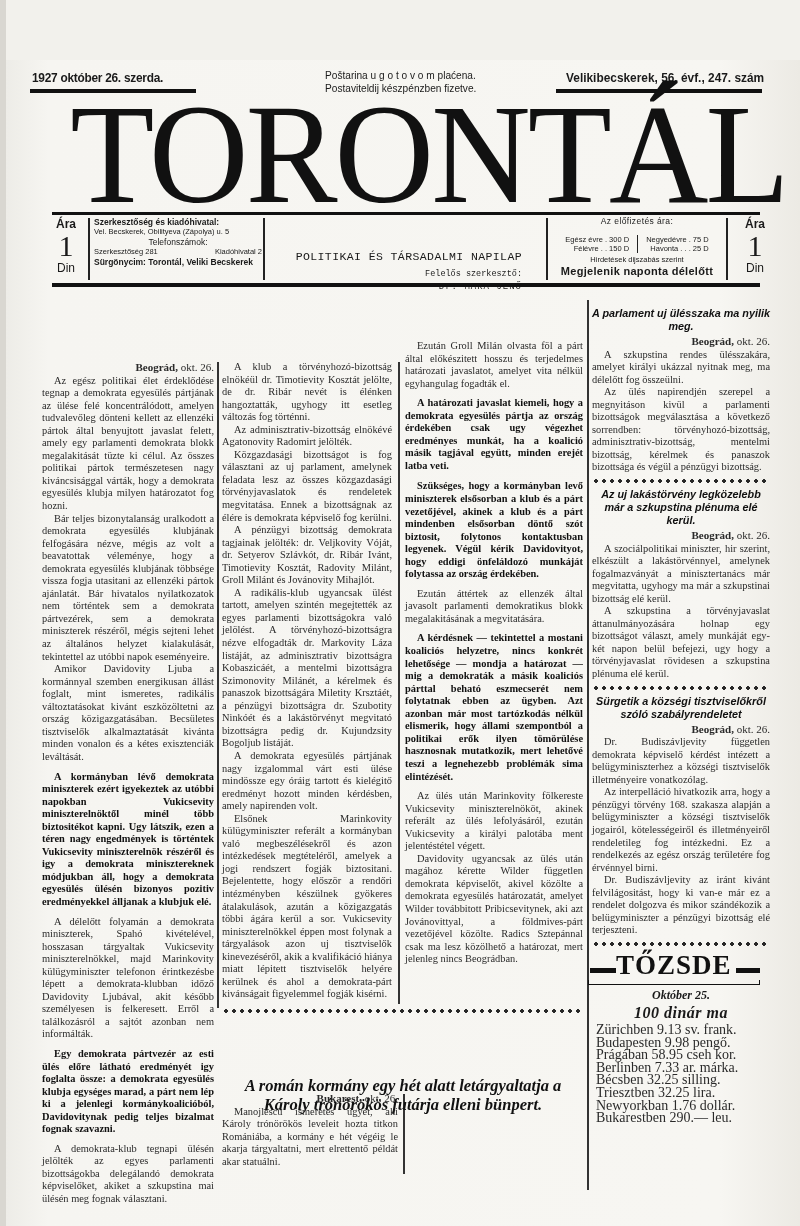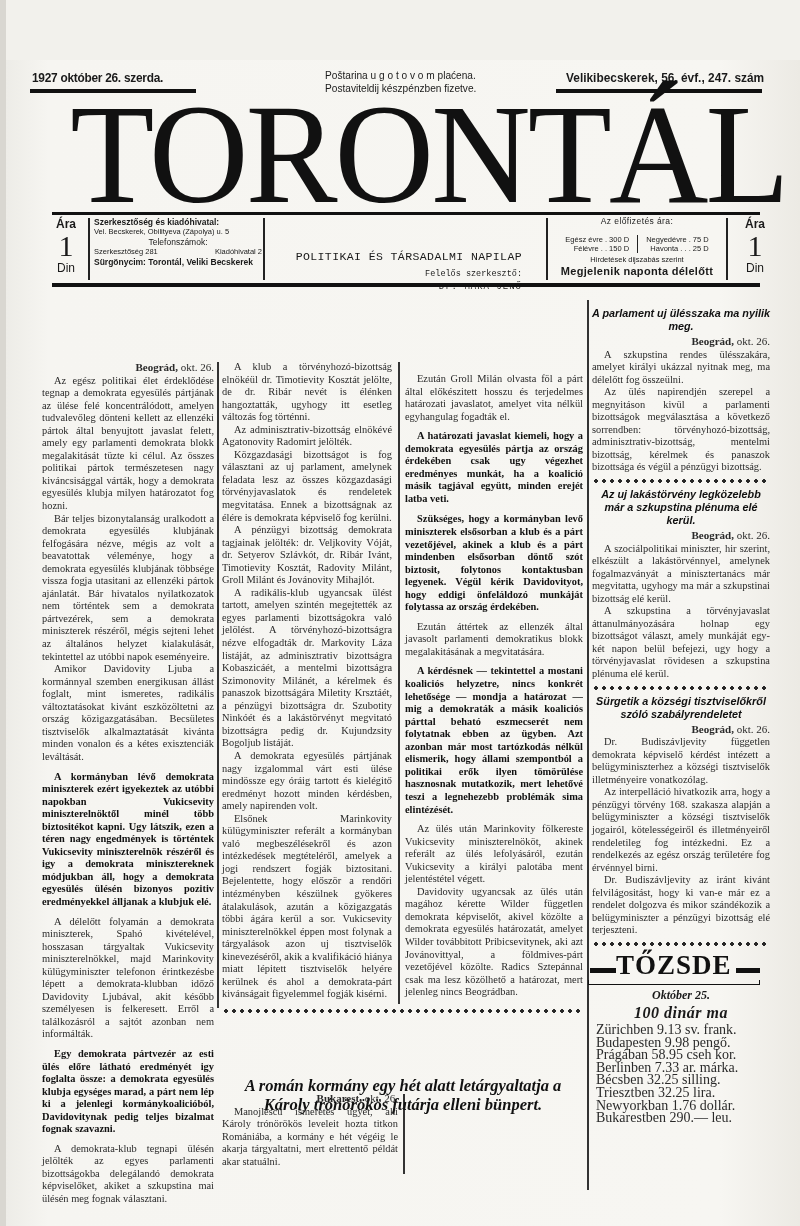--- a/index.html
+++ b/index.html
@@ -48,21 +48,21 @@
   .headline{position:absolute;left:40px;top:300px;width:550px;text-align:center;font-family:"Liberation Serif",serif;font-weight:bold;font-size:26.5px;line-height:26px;letter-spacing:-0.6px;color:#111;}
 
   
   .col{position:absolute;font-size:10.4px;line-height:12.55px;text-align:justify;color:#2a2a2a;}
   .col p{margin:0;text-indent:12px;}
   .col p.b{font-weight:bold;color:#111;margin-top:7px;margin-bottom:7px;}
   .dateline{text-align:right;font-size:11px;margin-bottom:1px;}
   .dateline b{font-weight:bold;}
   .c1{left:42px;top:361px;width:172px;}
   .c2{left:222px;top:361px;width:170px;}
-  .c3{left:405px;top:373px;width:178px;}
+  .c3{left:405px;top:340px;width:178px;}
   .c4{left:592px;top:303px;width:178px;}
   .colrule{position:absolute;width:1.5px;background:#333;}
 
   .dots{height:6px;background-image:radial-gradient(circle,#111 1.7px,transparent 2px);background-size:8px 6px;background-repeat:repeat-x;opacity:0.9;}
   .subhead{font-family:"Liberation Sans",sans-serif;font-weight:bold;font-style:italic;text-align:center;font-size:10.8px;line-height:13px;margin:4px 0 2px 0;color:#111;}
 
   
   .rom-dots{position:absolute;left:222px;top:1008px;width:362px;}
   .rom-head{position:absolute;left:222px;top:1076px;width:362px;text-align:center;font-family:"Liberation Serif",serif;font-weight:bold;font-style:italic;font-size:16.5px;line-height:19px;color:#111;}
   .r1{left:222px;top:1092px;width:176px;}

